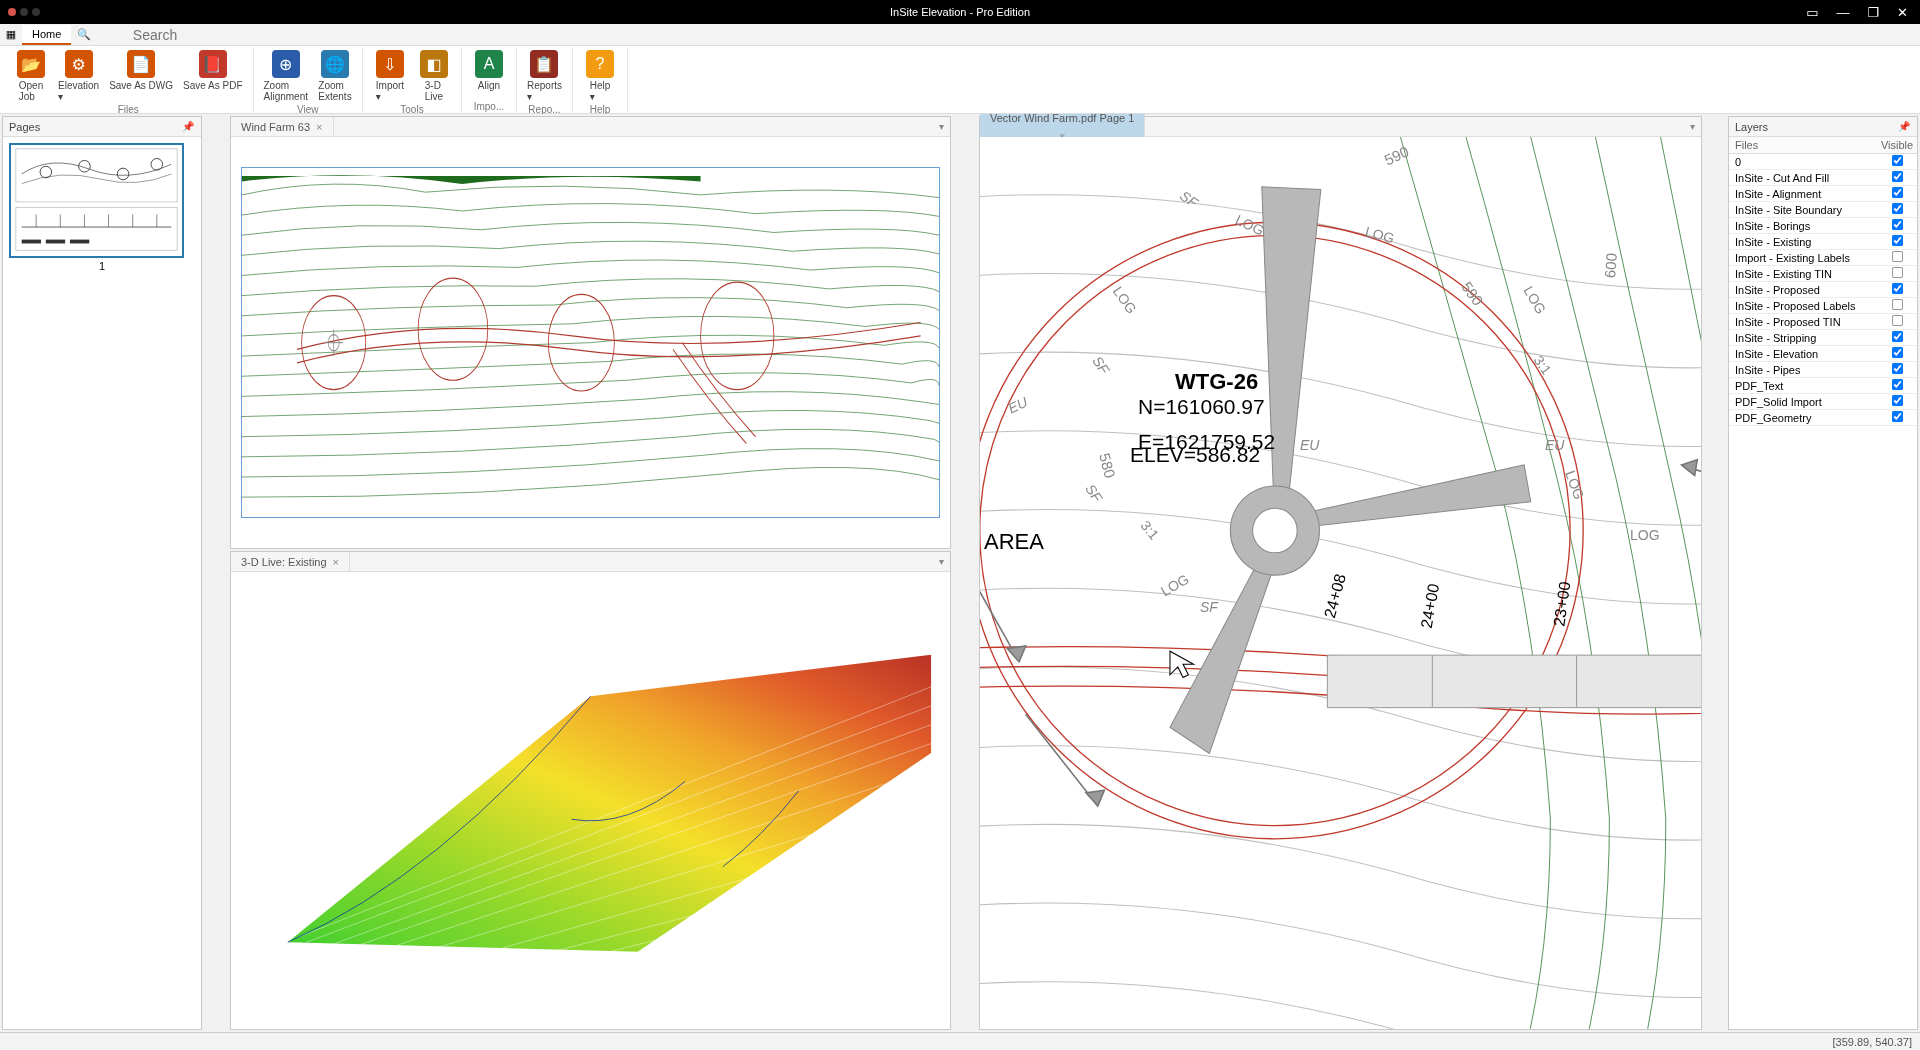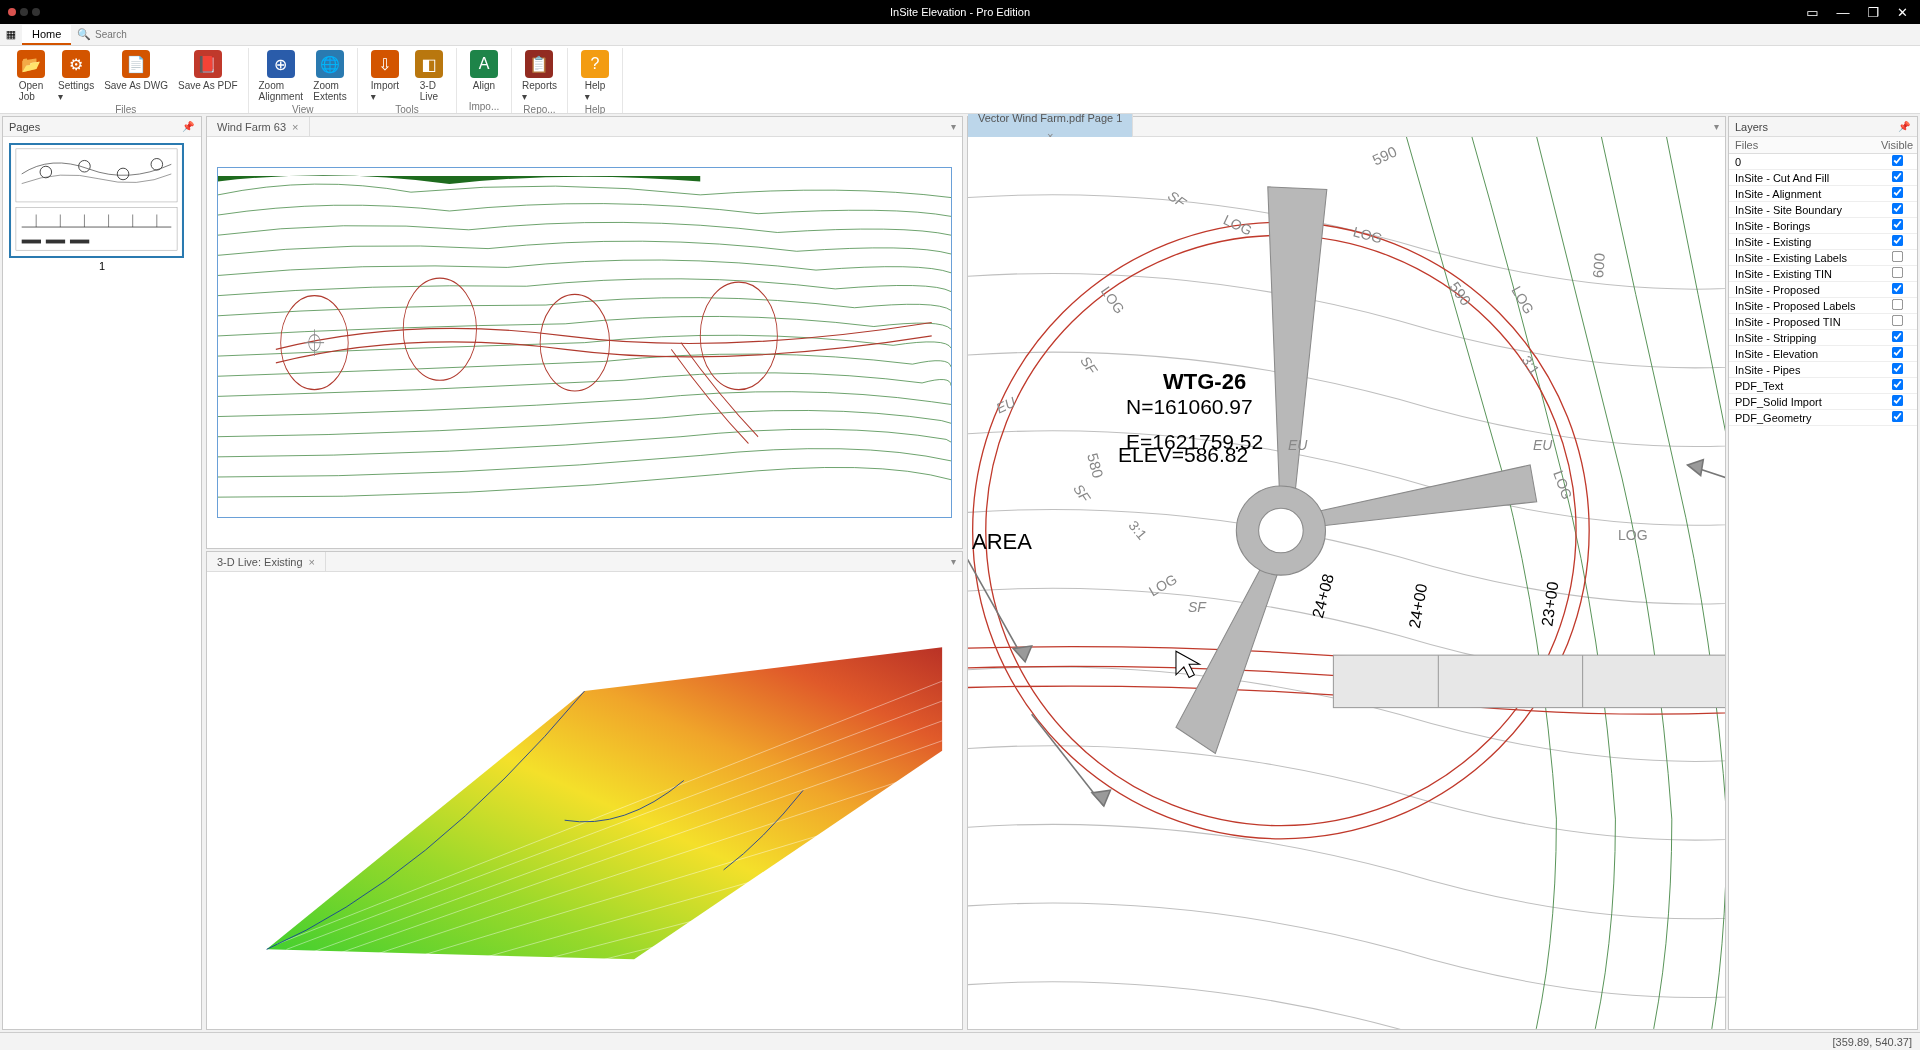--- a/index.html
+++ b/index.html
@@ -10,33 +10,33 @@
 .titlebar .traffic { display: flex; gap: 4px; padding-left: 8px; }
 .titlebar .traffic span { width: 8px; height: 8px; border-radius: 50%; display: inline-block; }
 .titlebar .title { position: absolute; left: 50%; transform: translateX(-50%); }
 .titlebar .wincontrols { margin-left: auto; display: flex; gap: 18px; padding-right: 12px; font-size: 13px; }
 
 
 .menubar { height: 22px; background: #f3f3f3; border-bottom: 1px solid #dcdcdc; display: flex; align-items: center; font-size: 11px; }
 .menubar .hamburger { width: 22px; text-align: center; cursor: pointer; }
 .menubar .tab { padding: 3px 10px; border-bottom: 2px solid #d35400; background: #fff; }
 .menubar .search { margin-left: 6px; display: flex; align-items: center; gap: 4px; color: #888; font-size: 11px; }
-.menubar .search input { border: none; background: transparent; font-size: 10px; outline: none; width: 120px; }
+.menubar .search input { border: none; background: transparent; font-size: 14px; outline: none; width: 120px; text-align: center; }
 
 
 .ribbon { height: 68px; background: #fff; border-bottom: 1px solid #dcdcdc; display: flex; padding: 2px 4px 0; }
 .ribbon-group { display: flex; flex-direction: column; border-right: 1px solid #e6e6e6; padding: 0 6px; }
 .ribbon-buttons { display: flex; gap: 2px; flex: 1; }
 .ribbon-btn { display: flex; flex-direction: column; align-items: center; justify-content: flex-start; padding: 2px 4px; cursor: pointer; min-width: 42px; }
 .ribbon-icon { width: 28px; height: 28px; border-radius: 4px; display: flex; align-items: center; justify-content: center; font-size: 16px; color: #fff; }
 .ribbon-label { font-size: 10px; color: #444; text-align: left; margin-top: 2px; line-height: 11px; white-space: pre; }
 .ribbon-group-label { font-size: 10px; color: #777; text-align: center; padding-bottom: 1px; }
 
 
-.main { flex: 1; display: flex; overflow: hidden; background: #f1f1f1; }
+.main { flex: 1; display: flex; overflow: hidden; background: #f1f1f1; gap: 24px; }
 .panel { background: #fff; border: 1px solid #c8c8c8; display: flex; flex-direction: column; }
 .panel-header { height: 20px; background: #f5f5f5; border-bottom: 1px solid #ddd; display: flex; align-items: center; padding: 0 6px; font-size: 11px; color: #444; justify-content: space-between; }
 .panel-header .pin { color: #888; font-size: 10px; }
 
 
 .pages-panel { width: 200px; margin: 2px; }
 .pages-body { flex: 1; padding: 6px; }
 .page-thumb { width: 175px; height: 115px; border: 2px solid #2a7ab0; background: #fafafa; position: relative; }
 .page-num { text-align: center; font-size: 11px; margin-top: 2px; }
 
@@ -111,21 +111,21 @@
 <div class="ribbon" id="ribbon">
     <div class="ribbon-group">
       <div class="ribbon-buttons">
         <div class="ribbon-btn">
           <div class="ribbon-icon" style="background: rgb(211, 84, 0);">📂</div>
           <div class="ribbon-label">Open
 Job</div>
         </div>
         <div class="ribbon-btn">
           <div class="ribbon-icon" style="background: rgb(211, 84, 0);">⚙</div>
-          <div class="ribbon-label">Settings
+          <div class="ribbon-label">Elevation
 ▾</div>
         </div>
         <div class="ribbon-btn">
           <div class="ribbon-icon" style="background: rgb(211, 84, 0);">📄</div>
           <div class="ribbon-label">Save As DWG</div>
         </div>
         <div class="ribbon-btn">
           <div class="ribbon-icon" style="background: rgb(192, 57, 43);">📕</div>
           <div class="ribbon-label">Save As PDF</div>
         </div>
@@ -469,21 +469,21 @@
           </div>
           <div class="layer-row">
             <div class="name">InSite - Borings</div>
             <div class="vis"><input type="checkbox" checked="" style=""></div>
           </div>
           <div class="layer-row">
             <div class="name">InSite - Existing</div>
             <div class="vis"><input type="checkbox" checked="" style=""></div>
           </div>
           <div class="layer-row">
-            <div class="name">InSite - Existing Labels</div>
+            <div class="name">Import - Existing Labels</div>
             <div class="vis"><input type="checkbox" style=""></div>
           </div>
           <div class="layer-row">
             <div class="name">InSite - Existing TIN</div>
             <div class="vis"><input type="checkbox" style=""></div>
           </div>
           <div class="layer-row">
             <div class="name">InSite - Proposed</div>
             <div class="vis"><input type="checkbox" checked="" style=""></div>
           </div>

